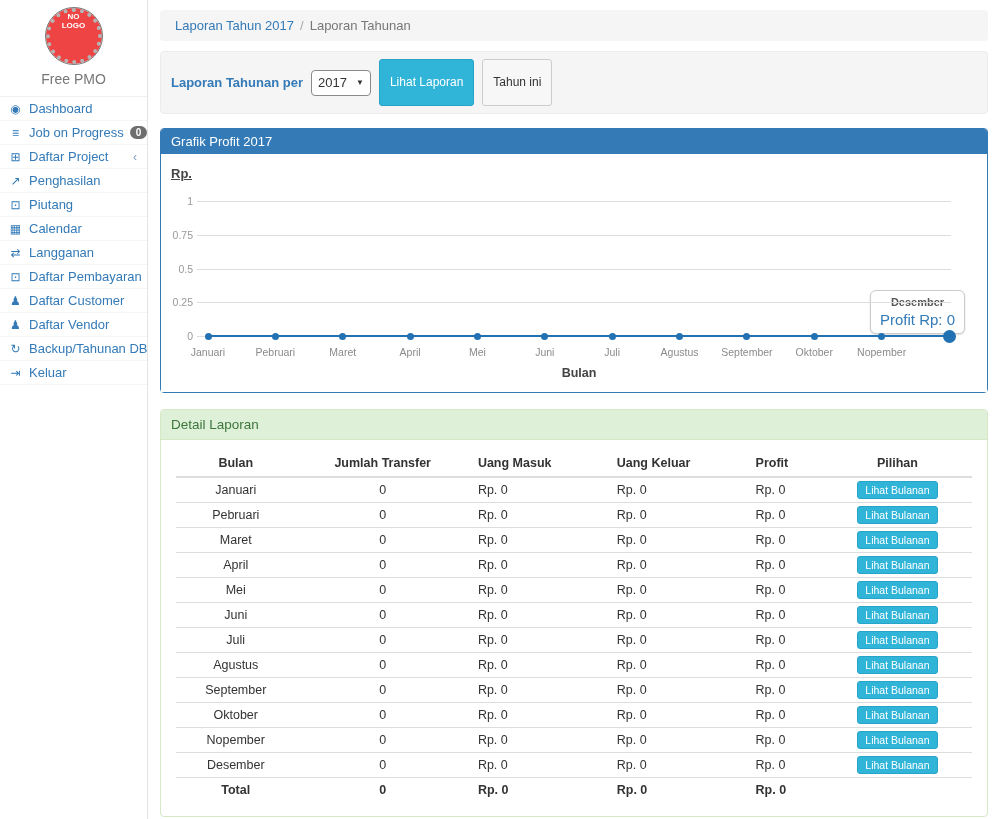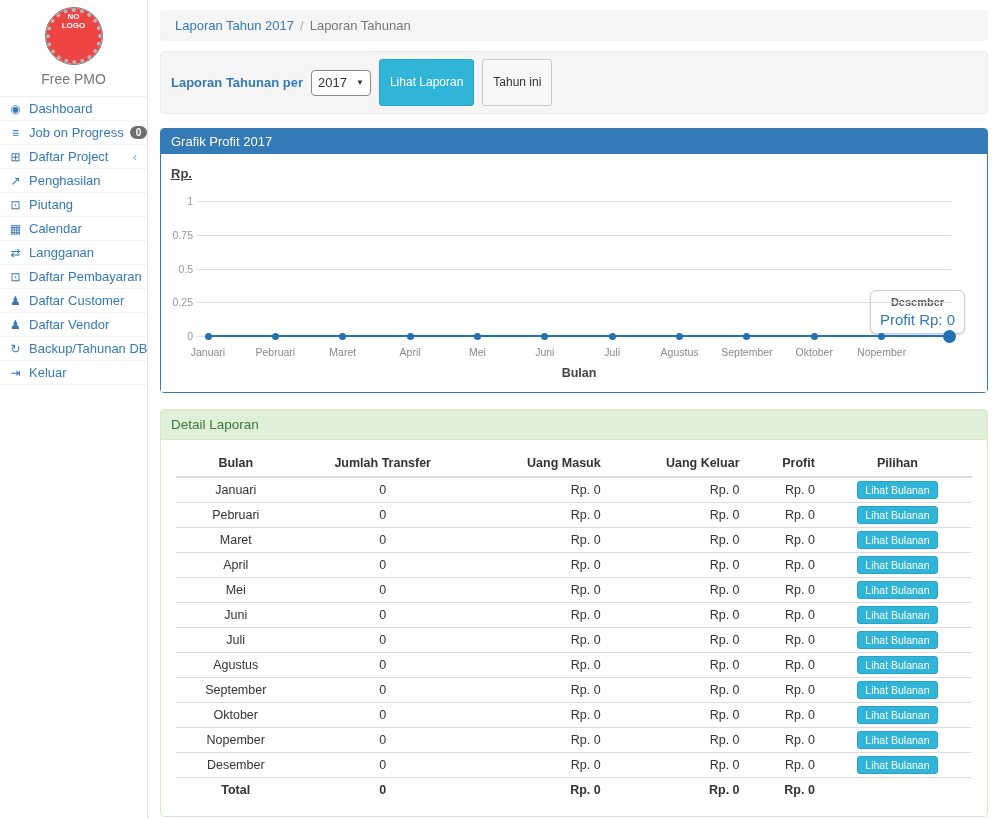--- a/index.html
+++ b/index.html
@@ -54,21 +54,21 @@
   .chart-tooltip .tt-value { font-size:15px; color:#337ab7; margin-top:3px; white-space:nowrap; }
 
   .panel-success { border:1px solid #d6e9c6; }
   .panel-success-heading { background:#dff0d8; color:#3c763d; font-size:13.5px; padding:7px 10px; border-radius:3px 3px 0 0; border-bottom:1px solid #d6e9c6; }
   .panel-success-body { padding:10px 15px 14px; }
 
   table.report { width:100%; border-collapse:collapse; font-size:12.5px; }
   table.report th { padding:6px 8px; border-bottom:2px solid #ddd; font-weight:bold; color:#333; }
   table.report td { padding:3px 8px; border-top:1px solid #ddd; color:#333; height:24px; }
   table.report tr.total-row td { font-weight:bold; }
-  .col-c { text-align:center; } .col-r { text-align:right;margin-top:32px; }
+  .col-c { text-align:center; } .col-r { text-align:left;margin-top:32px; }
   .btn-xs { background:#30b5d9; border:1px solid #28a4c9; color:#fff; font-size:10.5px; padding:2px 7px; border-radius:3px; cursor:pointer; }
 
   .footer { background:#f8f8f8; border-top:1px solid #e7e7e7; text-align:center; padding:11px 0; font-size:12.5px; color:#444; }
 </style>
 </head>
 <body>
 
 <div class="main-row">
 
   <aside class="sidebar">

